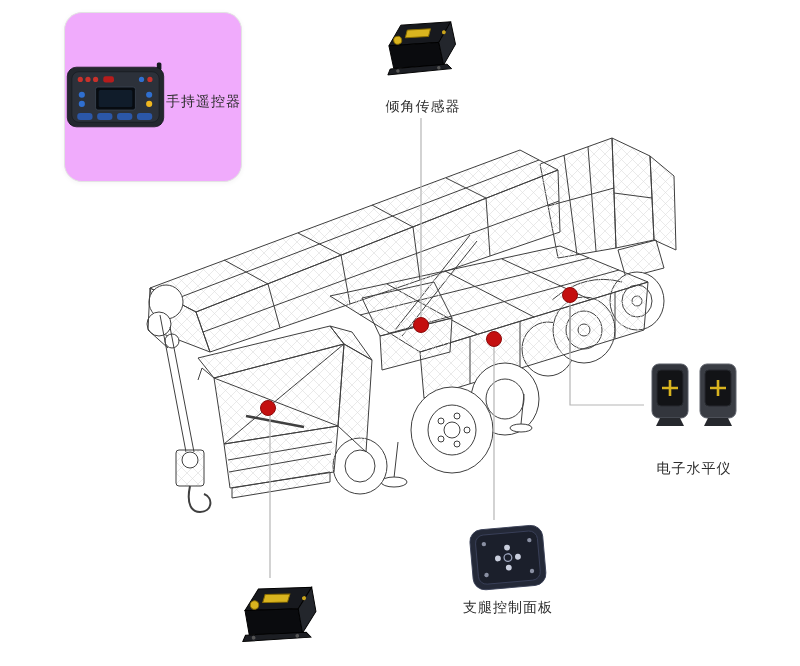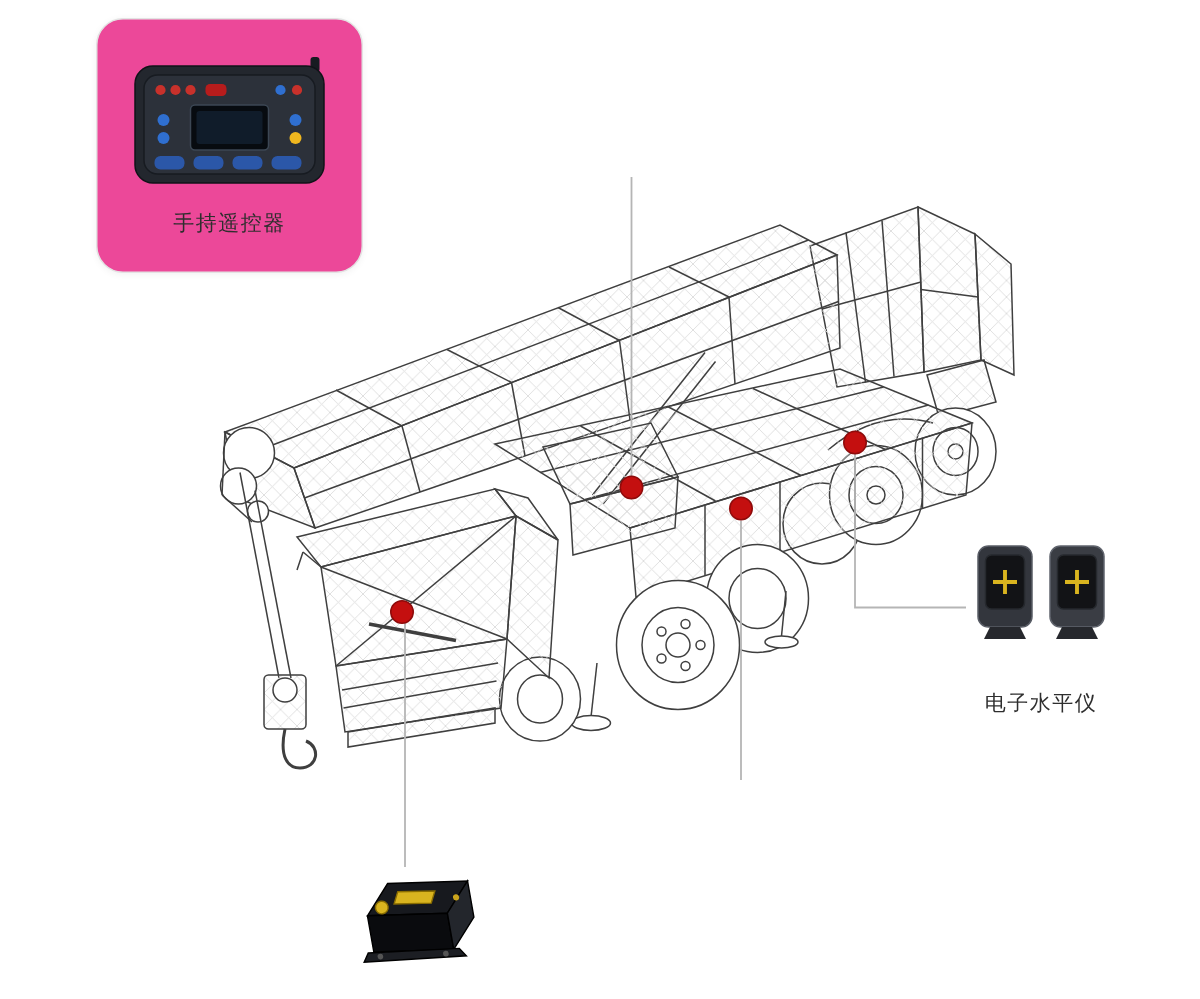--- a/index.html
+++ b/index.html
@@ -11,23 +11,23 @@
   g.wire{stroke:var(--wireframe,#3f3f3f);fill:none;}
   .connector{stroke:var(--connector,#b5b5b5);fill:none;stroke-width:1.2;}
   .marker{fill:var(--marker,#c40f0f);stroke:#8e0b0b;stroke-width:1;}
   .callout{position:absolute;display:flex;flex-direction:column;align-items:center;z-index:2;}
   .callout-label{
     font-size:14px;color:var(--label_text,#2e2e2e);letter-spacing:1px;
     margin-top:4px;white-space:nowrap;text-align:center;
   }
   #remote-card{
     position:absolute;left:64px;top:12px;width:176px;height:168px;z-index:2;
-    border:1px solid #e3e3e3;border-radius:18px;background:#ec4899;
+    border:1px solid #e3e3e3;border-radius:18px;background:#f0abfc;
     box-shadow:0 1px 5px rgba(0,0,0,0.05);
-    display:flex;flex-direction:column;align-items:center;justify-content:center;
+    display:flex;flex-direction:row;align-items:center;justify-content:center;
   }
   #remote-card .callout-label{margin-top:10px;}
   #callout-tilt-top{left:368px;top:12px;width:110px;}
   #callout-level{left:642px;top:360px;width:104px;gap:26px;}
   #callout-panel{left:456px;top:522px;width:104px;}
   #callout-tilt-bottom{left:226px;top:576px;width:110px;}
 </style>
 </head>
 <body>
 
@@ -180,39 +180,73 @@
       <circle cx="110" cy="44" r="4" fill="#2f6fd0"></circle>
       <circle cx="110" cy="56" r="4" fill="#f0b71f"></circle>
       <rect x="16" y="68" width="20" height="9" rx="4" fill="#2b57a8"></rect>
       <rect x="42" y="68" width="20" height="9" rx="4" fill="#2b57a8"></rect>
       <rect x="68" y="68" width="20" height="9" rx="4" fill="#2b57a8"></rect>
       <rect x="94" y="68" width="20" height="9" rx="4" fill="#2b57a8"></rect>
     </svg>
     <div class="callout-label">手持遥控器</div>
   </div>
 
+  <div class="callout" id="callout-tilt-top">
+    <svg width="92" height="82" viewBox="0 0 104 92">
+      <g transform="rotate(-12 52 46)">
+        <polygon points="16,30 34,10 90,18 72,38" fill="#17191e" stroke="#000"></polygon>
+        <polygon points="16,30 72,38 72,64 16,56" fill="#0a0b0e" stroke="#000"></polygon>
+        <polygon points="72,38 90,18 90,44 72,64" fill="#23262c" stroke="#000"></polygon>
+        <polygon points="40,17 66,21 62,29 36,25" fill="#d9b41f" stroke="#8a6d00"></polygon>
+        <circle cx="27" cy="26" r="4.5" fill="#d9b41f" stroke="#8a6d00"></circle>
+        <circle cx="80" cy="28" r="2.2" fill="#caa41c"></circle>
+        <polygon points="12,56 76,64 80,70 8,62" fill="#1c1e23" stroke="#000"></polygon>
+        <circle cx="20" cy="60" r="2" fill="#555"></circle>
+        <circle cx="66" cy="66" r="2" fill="#555"></circle>
+      </g>
+    </svg>
+    <div class="callout-label">倾角传感器</div>
+  </div>
 
   <div class="callout" id="callout-level">
     <svg width="92" height="70" viewBox="0 0 92 70">
       <g>
         <rect x="4" y="4" width="36" height="54" rx="7" fill="#33363d" stroke="#595d66"></rect>
         <rect x="9" y="10" width="26" height="36" rx="4" fill="#121316" stroke="#26292e"></rect>
         <path d="M22,20 V36 M14,28 H30" stroke="#d9b41f" stroke-width="2.6" fill="none"></path>
         <polygon points="12,58 32,58 36,66 8,66" fill="#26282d"></polygon>
       </g>
       <g>
         <rect x="52" y="4" width="36" height="54" rx="7" fill="#3a3d44" stroke="#60646d"></rect>
         <rect x="57" y="10" width="26" height="36" rx="4" fill="#121316" stroke="#26292e"></rect>
         <path d="M70,20 V36 M62,28 H78" stroke="#d9b41f" stroke-width="2.6" fill="none"></path>
         <polygon points="60,58 80,58 84,66 56,66" fill="#26282d"></polygon>
       </g>
     </svg>
     <div class="callout-label">电子水平仪</div>
   </div>
 
+  <div class="callout" id="callout-panel">
+    <svg width="88" height="73" viewBox="0 0 96 80">
+      <g transform="rotate(-5 48 40)">
+        <rect x="8" y="6" width="80" height="66" rx="13" fill="#242938" stroke="#394056"></rect>
+        <rect x="14" y="12" width="68" height="54" rx="9" fill="#1b1f2b" stroke="#3a415a"></rect>
+        <circle cx="48" cy="28" r="3.2" fill="#c9cedd"></circle>
+        <circle cx="48" cy="50" r="3.2" fill="#c9cedd"></circle>
+        <circle cx="37" cy="39" r="3.2" fill="#c9cedd"></circle>
+        <circle cx="59" cy="39" r="3.2" fill="#c9cedd"></circle>
+        <circle cx="48" cy="39" r="4.2" fill="none" stroke="#9aa2ba" stroke-width="1.4"></circle>
+        <circle cx="23" cy="22" r="2.4" fill="#8a90a3"></circle>
+        <circle cx="73" cy="22" r="2.4" fill="#8a90a3"></circle>
+        <circle cx="23" cy="56" r="2.4" fill="#8a90a3"></circle>
+        <circle cx="73" cy="56" r="2.4" fill="#8a90a3"></circle>
+      </g>
+    </svg>
+    <div class="callout-label">支腿控制面板</div>
+  </div>
 
   <div class="callout" id="callout-tilt-bottom">
     <svg width="98" height="87" viewBox="0 0 104 92">
       <g transform="rotate(-10 52 46)">
         <polygon points="16,30 34,10 90,18 72,38" fill="#17191e" stroke="#000"></polygon>
         <polygon points="16,30 72,38 72,64 16,56" fill="#0a0b0e" stroke="#000"></polygon>
         <polygon points="72,38 90,18 90,44 72,64" fill="#23262c" stroke="#000"></polygon>
         <polygon points="40,17 66,21 62,29 36,25" fill="#d9b41f" stroke="#8a6d00"></polygon>
         <circle cx="27" cy="26" r="4.5" fill="#d9b41f" stroke="#8a6d00"></circle>
         <circle cx="80" cy="28" r="2.2" fill="#caa41c"></circle>

